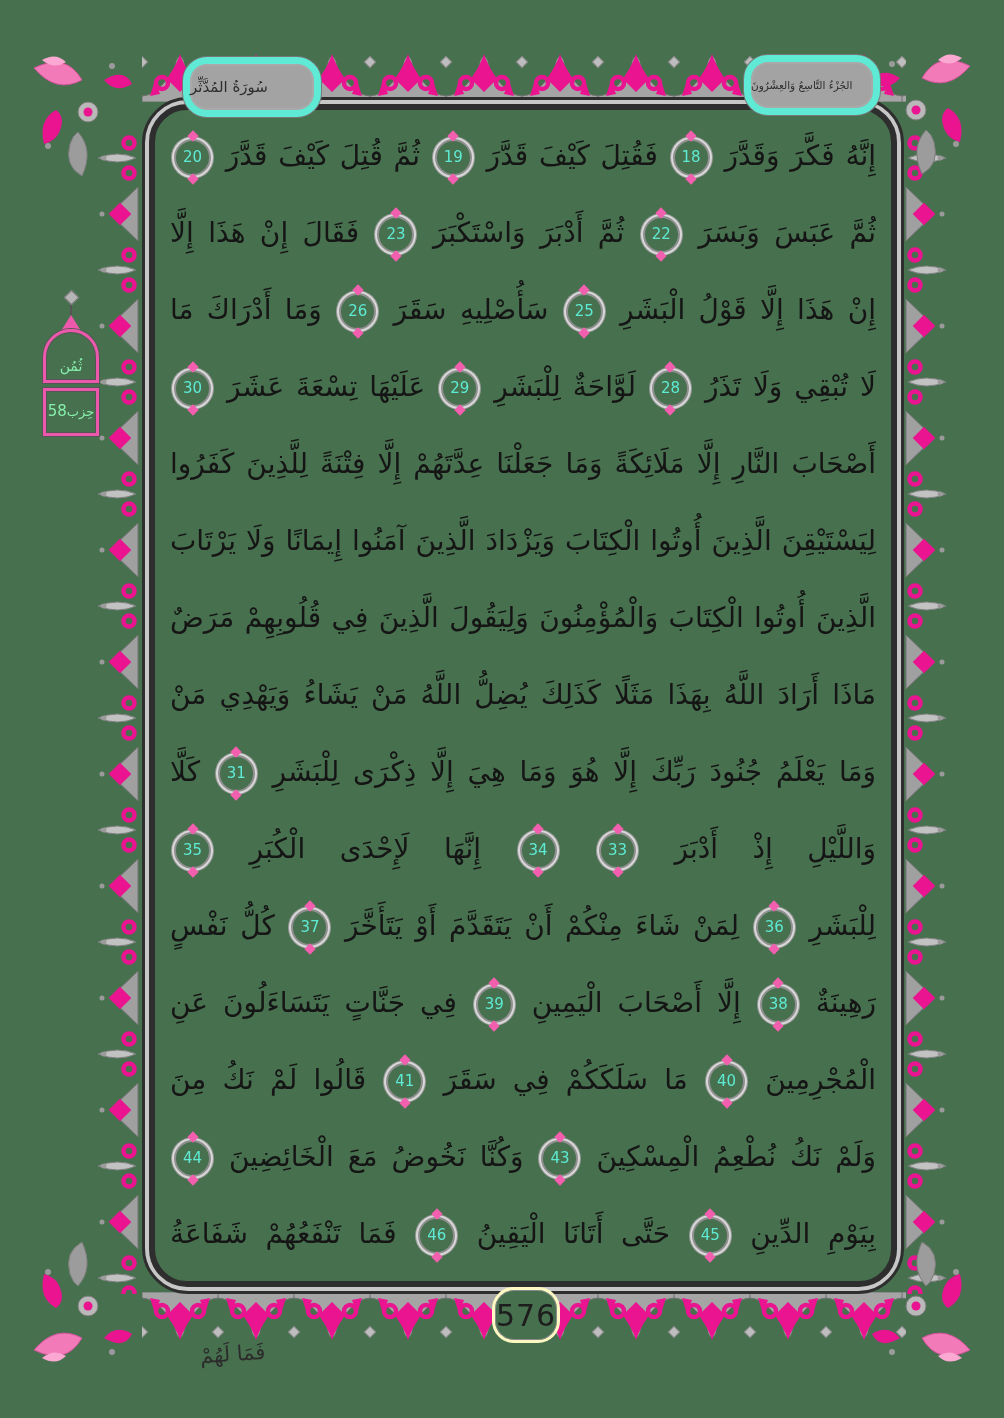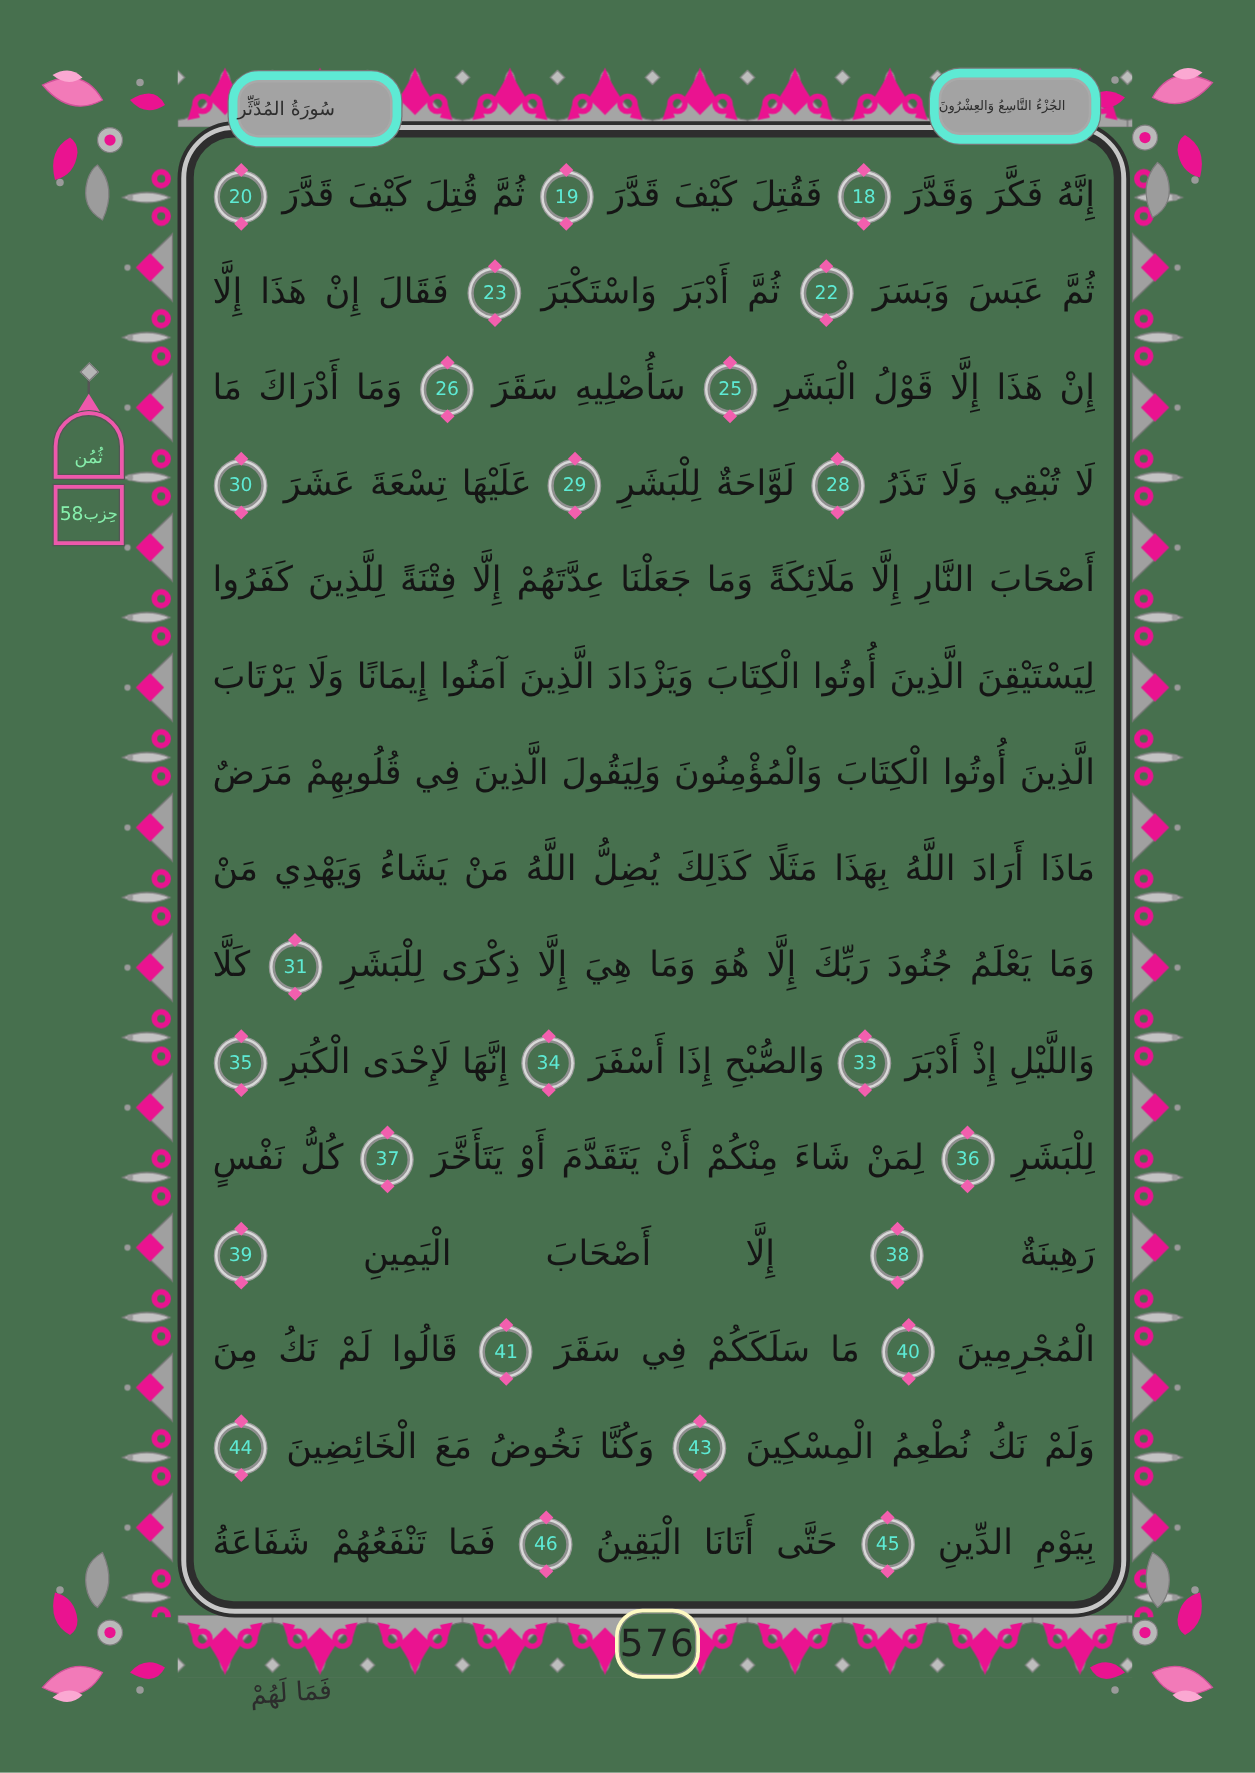--- a/index.html
+++ b/index.html
@@ -237,35 +237,35 @@
         </span>  </div>
       <div class="qline"><span class="qtext">أَصْحَابَ النَّارِ إِلَّا مَلَائِكَةً وَمَا جَعَلْنَا عِدَّتَهُمْ إِلَّا فِتْنَةً لِلَّذِينَ كَفَرُوا</span> </div>
       <div class="qline"><span class="qtext">لِيَسْتَيْقِنَ الَّذِينَ أُوتُوا الْكِتَابَ وَيَزْدَادَ الَّذِينَ آمَنُوا إِيمَانًا وَلَا يَرْتَابَ</span> </div>
       <div class="qline"><span class="qtext">الَّذِينَ أُوتُوا الْكِتَابَ وَالْمُؤْمِنُونَ وَلِيَقُولَ الَّذِينَ فِي قُلُوبِهِمْ مَرَضٌ وَالْكَافِرُونَ</span> </div>
       <div class="qline"><span class="qtext">مَاذَا أَرَادَ اللَّهُ بِهَذَا مَثَلًا كَذَلِكَ يُضِلُّ اللَّهُ مَنْ يَشَاءُ وَيَهْدِي مَنْ يَشَاءُ</span> </div>
       <div class="qline"><span class="qtext">وَمَا يَعْلَمُ جُنُودَ رَبِّكَ إِلَّا هُوَ وَمَا هِيَ إِلَّا ذِكْرَى لِلْبَشَرِ</span> <span class="marker">
           <b>31</b>
         </span> <span class="qtext">كَلَّا وَالْقَمَرِ</span>  </div>
       <div class="qline"><span class="qtext">وَاللَّيْلِ إِذْ أَدْبَرَ</span> <span class="marker">
           <b>33</b>
-        </span> <span class="qtext">وَالصُّبْحِ إِذَا أَسْفَرَ</span> <span class="marker">
+        </span>  <span class="marker">
           <b>34</b>
         </span> <span class="qtext">إِنَّهَا لَإِحْدَى الْكُبَرِ</span> <span class="marker">
           <b>35</b>
         </span>  </div>
       <div class="qline"><span class="qtext">لِلْبَشَرِ</span> <span class="marker">
           <b>36</b>
         </span> <span class="qtext">لِمَنْ شَاءَ مِنْكُمْ أَنْ يَتَقَدَّمَ أَوْ يَتَأَخَّرَ</span> <span class="marker">
           <b>37</b>
         </span> <span class="qtext">كُلُّ نَفْسٍ بِمَا كَسَبَتْ</span> </div>
       <div class="qline"><span class="qtext">رَهِينَةٌ</span> <span class="marker">
           <b>38</b>
         </span> <span class="qtext">إِلَّا أَصْحَابَ الْيَمِينِ</span> <span class="marker">
           <b>39</b>
-        </span>  </div>
+        </span> <span class="qtext">فِي جَنَّاتٍ يَتَسَاءَلُونَ عَنِ</span> </div>
       <div class="qline"><span class="qtext">الْمُجْرِمِينَ</span> <span class="marker">
           <b>40</b>
         </span> <span class="qtext">مَا سَلَكَكُمْ فِي سَقَرَ</span> <span class="marker">
           <b>41</b>
         </span> <span class="qtext">قَالُوا لَمْ نَكُ مِنَ الْمُصَلِّينَ</span>  </div>
       <div class="qline"><span class="qtext">وَلَمْ نَكُ نُطْعِمُ الْمِسْكِينَ</span> <span class="marker">
           <b>43</b>
         </span> <span class="qtext">وَكُنَّا نَخُوضُ مَعَ الْخَائِضِينَ</span> <span class="marker">
           <b>44</b>
         </span>  </div>

